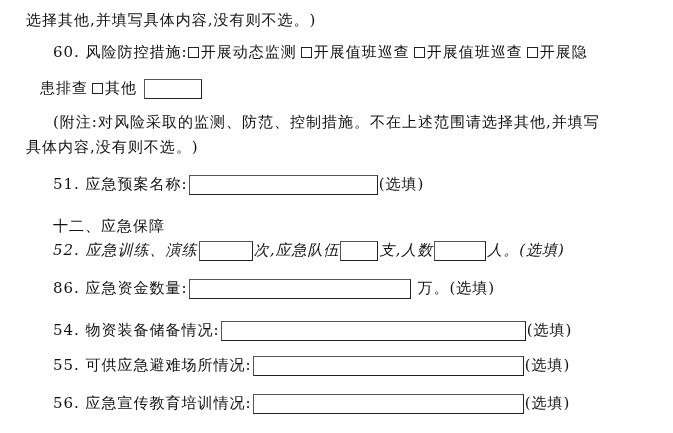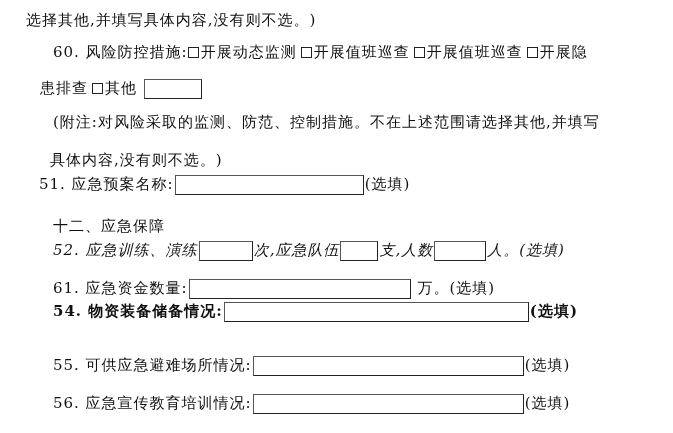--- a/index.html
+++ b/index.html
@@ -32,42 +32,42 @@
 </div>
 
 <div class="line" style="top:78px;left:40px;">
   <span>患排查</span><span class="cb"></span><span>其他</span>
   <span class="box" style="width:58px;"></span>
 </div>
 
 <div class="line" style="top:112px;left:53px;text-align:right;">
   <span>(附注:对风险采取的监测、防范、控制措施。不在上述范围请选择其他,并填写</span>
 </div>
-<div class="line" style="top:150px;left:26px;margin-left:24px;">
+<div class="line" style="top:137px;left:26px;">
   <span>具体内容,没有则不选。)</span>
 </div>
 
-<div class="line" style="top:174px;left:39px;text-align:right;">
+<div class="line" style="top:174px;left:53px;text-align:right;">
   <span>51. 应急预案名称:</span><span class="box" style="width:189px;"></span><span>(选填)</span>
 </div>
 
 <div class="line" style="top:216px;left:53px;">
   <span>十二、应急保障</span>
 </div>
 
 <div class="line" style="top:240px;left:53px;font-style:italic;">
   <span>52. 应急训练、演练</span><span class="box" style="width:54px;"></span><span>次,应急队伍</span><span class="box" style="width:38px;"></span><span>支,人数</span><span class="box" style="width:52px;"></span><span>人。(选填)</span>
 </div>
 
 <div class="line" style="top:278px;left:53px;">
-  <span>61. 应急资金数量:</span><span class="box" style="width:222px;"></span>
+  <span>86. 应急资金数量:</span><span class="box" style="width:222px;"></span>
   <span>万。(选填)</span>
 </div>
 
-<div class="line" style="top:301px;left:53px;font-weight:bold;">
+<div class="line" style="top:320px;left:53px;">
   <span>54. 物资装备储备情况:</span><span class="box" style="width:305px;"></span><span>(选填)</span>
 </div>
 
 <div class="line" style="top:355px;left:53px;">
   <span>55. 可供应急避难场所情况:</span><span class="box" style="width:271px;"></span><span>(选填)</span>
 </div>
 
 <div class="line" style="top:393px;left:53px;">
   <span>56. 应急宣传教育培训情况:</span><span class="box" style="width:271px;"></span><span>(选填)</span>
 </div>

